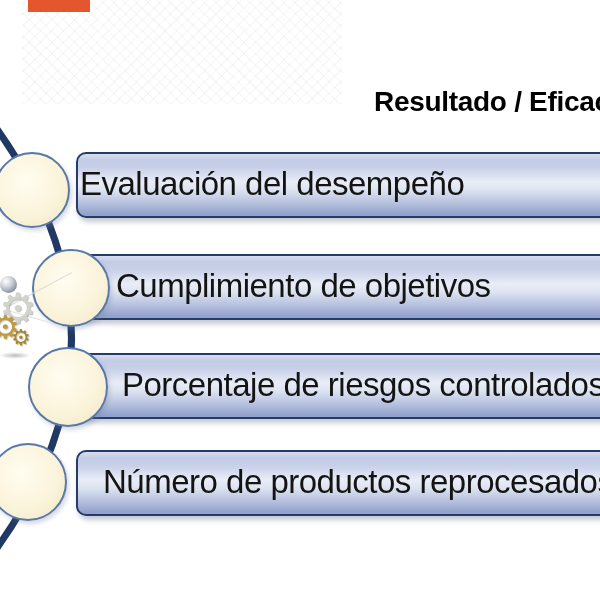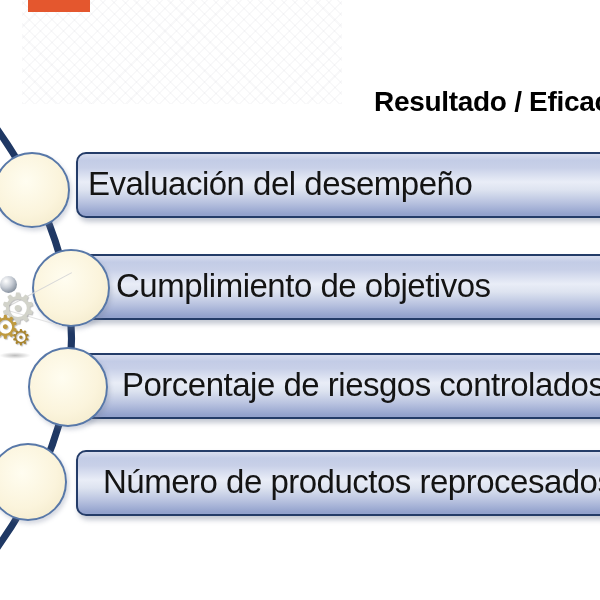--- a/index.html
+++ b/index.html
@@ -68,21 +68,21 @@
 
   <div class="accent"></div>
 
   <div class="title">Resultado / Eficacia</div>
 
   <svg class="arc-svg" width="600" height="600" viewBox="0 0 600 600">
     <path d="M -8 122 Q 150 338 -6 552" fill="none" stroke="#1F3864" stroke-width="7"></path>
   </svg>
 
   <div class="bar" style="top:152px">
-    <span class="bar-label" style="padding-left:10px">Evaluación del desempeño</span>
+    <span class="bar-label" style="padding-left:2px">Evaluación del desempeño</span>
   </div>
   <div class="bar" style="top:254px">
     <span class="bar-label" style="padding-left:38px">Cumplimiento de objetivos</span>
   </div>
   <div class="bar" style="top:353px">
     <span class="bar-label" style="padding-left:44px">Porcentaje de riesgos controlados</span>
   </div>
   <div class="bar" style="top:450px">
     <span class="bar-label" style="padding-left:25px">Número de productos reprocesados</span>
   </div>

